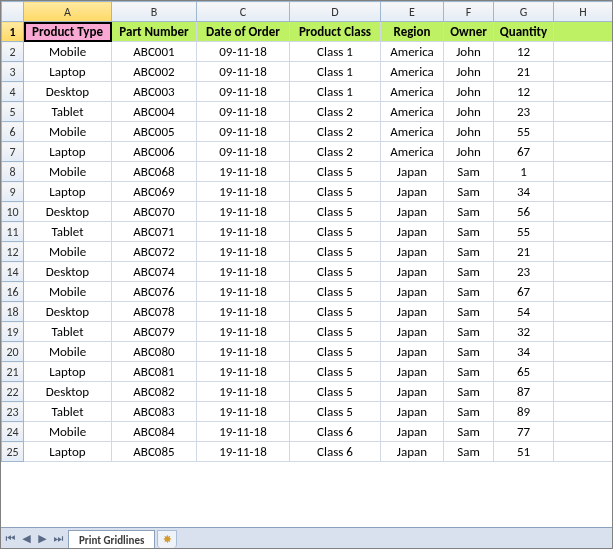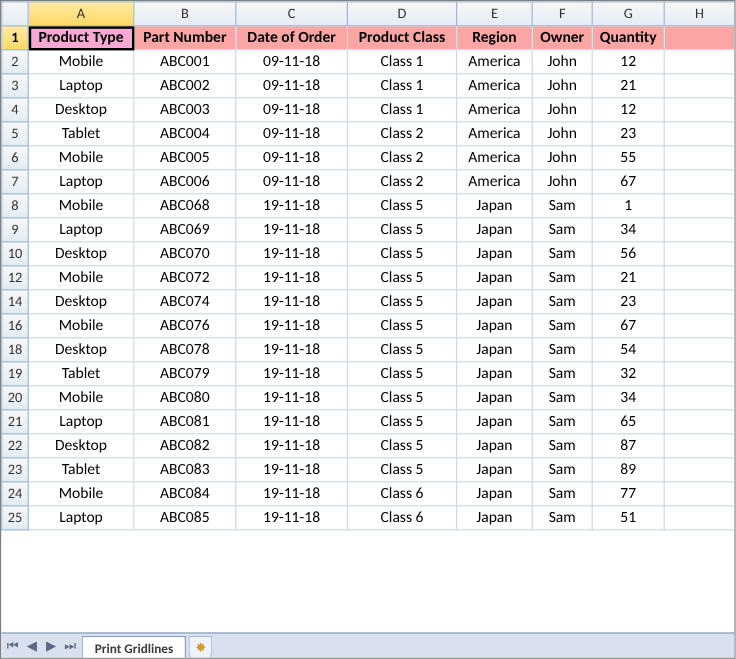--- a/index.html
+++ b/index.html
@@ -46,21 +46,21 @@
       border-color: #9eb6ce;
     }
     .row-hdr.active {
       background: linear-gradient(#ffe9a2,#ffd965);
     }
     .hdr-row td, .hdr-row th {
       font-weight: bold;
       color: #000;
     }
     .data-cell { background: #fff; }
-    .hdr-cell { background: #fca5a5; font-weight: bold; }
+    .hdr-cell { background: #bef264; font-weight: bold; }
     td.selected {
       outline: 2px solid #000;
       outline-offset: -2px;
       background: #f9a8d4;
     }
     
     .c-hdr { width: 22px; }
     .c-A { width: 88px; }
     .c-B { width: 85px; }
     .c-C { width: 93px; }
@@ -255,20 +255,31 @@
           <td class="data-cell">Desktop</td>
           <td class="data-cell">ABC070</td>
           <td class="data-cell">19-11-18</td>
           <td class="data-cell">Class 5</td>
           <td class="data-cell">Japan</td>
           <td class="data-cell">Sam</td>
           <td class="data-cell">56</td>
           <td class="data-cell"></td>
         </tr>
         <tr>
+          <th class="row-hdr">11</th>
+          <td class="data-cell">Tablet</td>
+          <td class="data-cell">ABC071</td>
+          <td class="data-cell">19-11-18</td>
+          <td class="data-cell">Class 5</td>
+          <td class="data-cell">Japan</td>
+          <td class="data-cell">Sam</td>
+          <td class="data-cell">55</td>
+          <td class="data-cell"></td>
+        </tr>
+        <tr>
           <th class="row-hdr">12</th>
           <td class="data-cell">Mobile</td>
           <td class="data-cell">ABC072</td>
           <td class="data-cell">19-11-18</td>
           <td class="data-cell">Class 5</td>
           <td class="data-cell">Japan</td>
           <td class="data-cell">Sam</td>
           <td class="data-cell">21</td>
           <td class="data-cell"></td>
         </tr>

